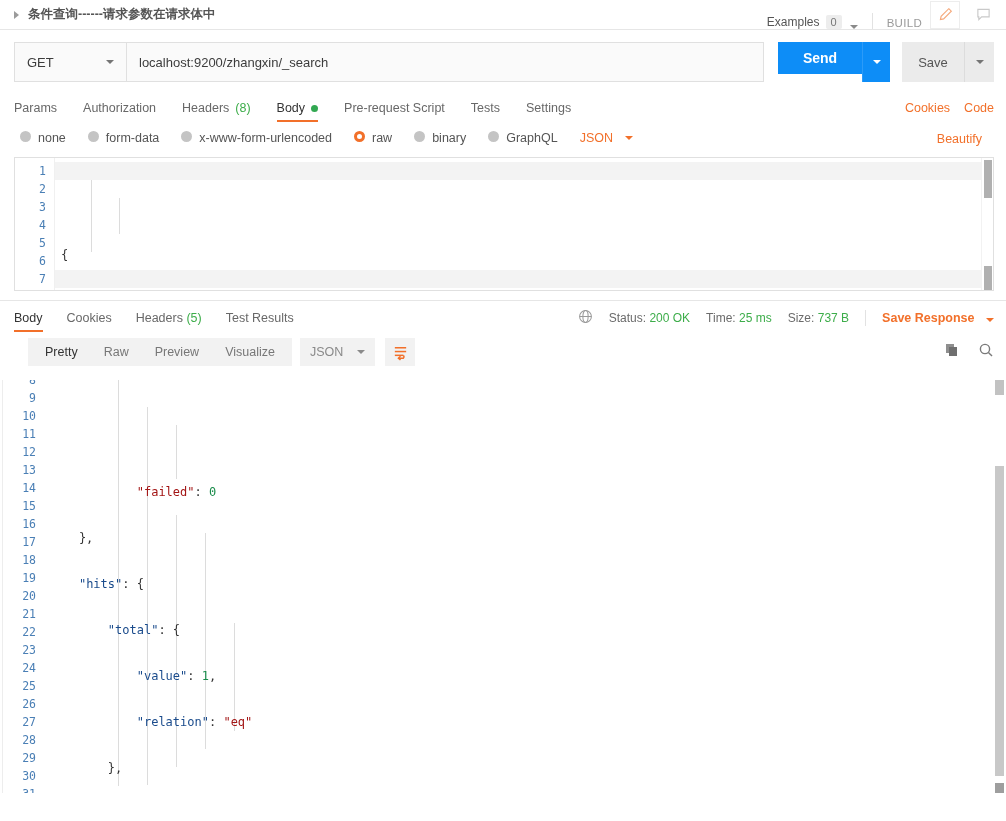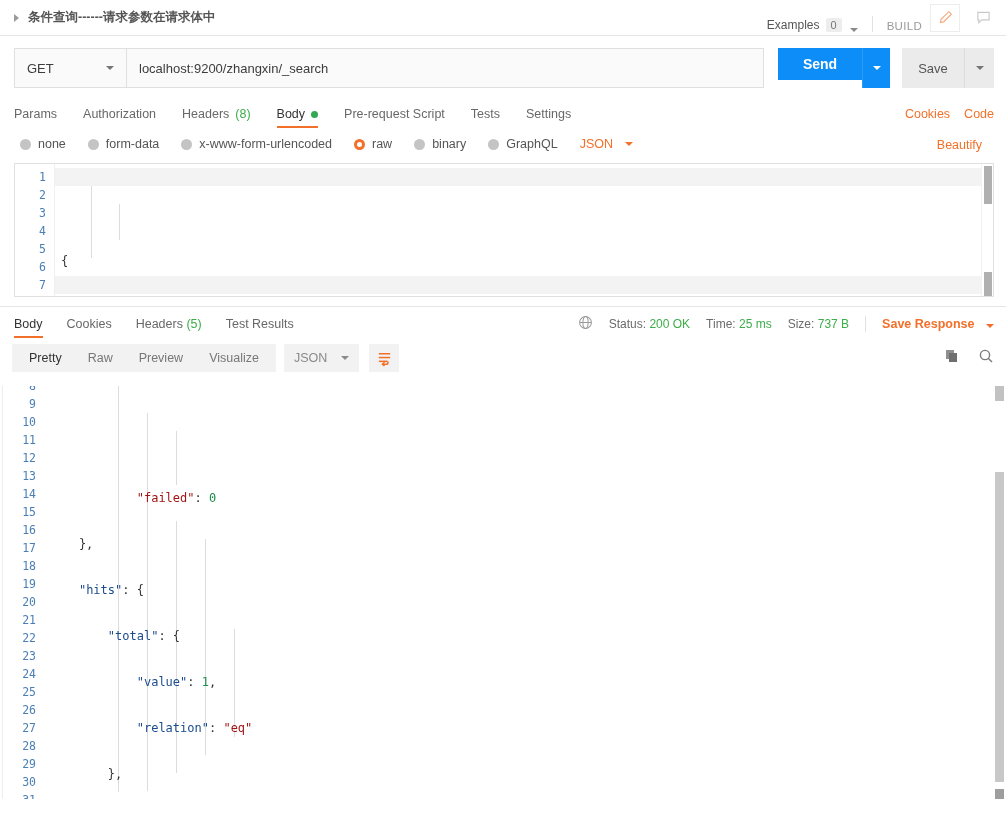--- a/index.html
+++ b/index.html
@@ -8,21 +8,21 @@
     width: 1006px; height: 821px;
     background: #fff;
     font-family: "Liberation Sans", sans-serif;
     color: #333;
     overflow: hidden;
   }
   .app { position: relative; width: 1006px; height: 821px; }
 
   
   .titlebar {
-    height: 36px;
+    height: 30px;
     display: flex; align-items: center;
     padding: 0 8px 0 14px;
     border-bottom: 1px solid #e6e6e6;
     background: #fff;
   }
   .tri {
     width: 0; height: 0;
     border-left: 5px solid #9b9b9b;
     border-top: 4px solid transparent;
     border-bottom: 4px solid transparent;
@@ -122,21 +122,21 @@
     padding-right: 12px; padding-bottom: 7px;
   }
   .orange-link { color: #f2702a; font-size: 12.5px; cursor: pointer; }
 
   
   .body-types {
     display: flex; align-items: center; padding: 9px 12px 9px 20px;
     height: 32px;
   }
   .radio-item {
-    display: flex; align-items: center; gap: 7px;
+    display: flex; align-items: flex-start; gap: 7px;
     margin-right: 22px; font-size: 12.5px; color: #555; cursor: pointer;
   }
   .radio-dot {
     width: 11px; height: 11px; border-radius: 50%; background: #c4c4c4;
   }
   .radio-dot.on {
     background: #fff; border: 3px solid #f2702a;
     width: 11px; height: 11px;
   }
   .json-sel {
@@ -202,21 +202,21 @@
   }
   .resp-meta {
     margin-left: auto; display: flex; align-items: center;
     font-size: 12px; color: #6b6b6b; gap: 16px;
   }
   .meta-val { color: #3dad4a; }
   .save-resp { color: #f2702a; font-weight: bold; font-size: 12.5px; cursor: pointer; }
   .save-resp .caret-dn { border-top-color: #f2702a; }
 
   
-  .fmt-bar { display: flex; align-items: center; padding: 6px 12px 6px 12px; height: 36px; }
+  .fmt-bar { display: flex; align-items: center; padding: 6px 12px 6px 28px; height: 36px; }
   .fmt-group {
     display: flex; align-items: center; background: #f2f2f2; height: 28px;
     padding: 0 4px;
   }
   .fmt-item {
     font-size: 12.5px; color: #777; padding: 0 13px; cursor: pointer;
     line-height: 28px;
   }
   .fmt-item.active { color: #333; }
   .fmt-json {

